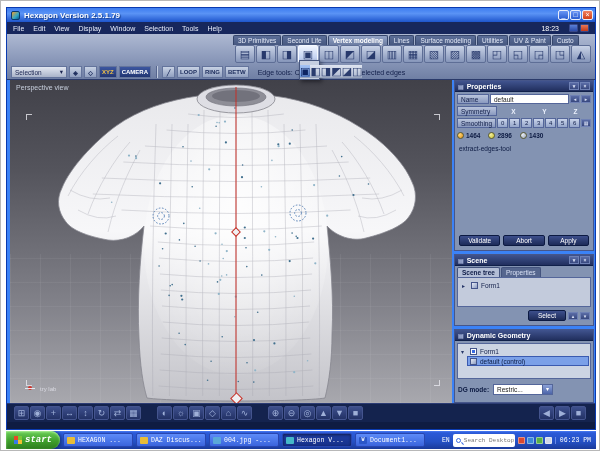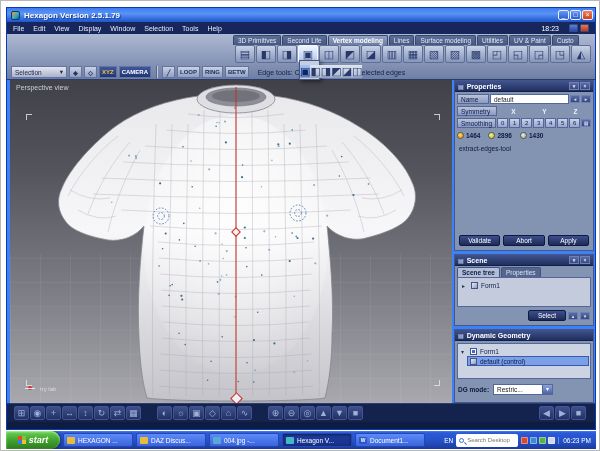--- a/index.html
+++ b/index.html
@@ -136,21 +136,21 @@
     display:flex; align-items:center; padding:0 7px; border-top:1px solid #2c3c74; }
   .bgroup { display:flex; gap:1px; margin-right:16px; }
   .bgroup.last { margin-left:auto; margin-right:2px; }
   .bicon { width:15px; height:14px; background:linear-gradient(#3d4f8c,#233266); border:1px solid #44548e;
     border-radius:2px; color:#9fb0d8; font-size:9px; line-height:13px; text-align:center; }
   .bottom-strip { position:absolute; left:0; top:414px; width:100%; height:9px; background:#0f1c42; }
 
   
   .taskbar { position:absolute; left:5px; top:430px; width:590px; height:18px;
     background:linear-gradient(180deg,#4a7cf4 0%,#2b5ad8 10%,#2450c4 60%,#1a3a9a 100%);
-    display:flex; align-items:center; overflow:hidden; }
+    display:flex; align-items:center; overflow:hidden;font-family:Liberation Mono, monospace; }
   .start { height:18px; width:54px; flex:0 0 54px; border-radius:0 9px 9px 0;
     background:linear-gradient(180deg,#6cd05a 0%,#3fa02c 55%,#2e7c1e 100%);
     display:flex; align-items:center; justify-content:center; gap:3px;
     color:#fff; font-weight:bold; font-style:italic; font-size:9px; box-shadow:inset 0 1px 2px #aef09a, 2px 0 3px rgba(0,0,0,.3); }
   .winflag { width:8px; height:8px; display:grid; grid-template-columns:4px 4px; grid-template-rows:4px 4px; gap:0; }
   .winflag i:nth-child(1){background:#e84828;} .winflag i:nth-child(2){background:#78c838;}
   .winflag i:nth-child(3){background:#3878e8;} .winflag i:nth-child(4){background:#f0c030;}
   .tasks { display:flex; align-items:center; }
   .task { height:14px; width:70px; margin-left:3px; background:linear-gradient(#5d8bf8,#3a64dc); border:1px solid #2846b0;
     border-radius:2px; display:flex; align-items:center; gap:3px; padding:0 3px; color:#fff; font-size:6.5px;

